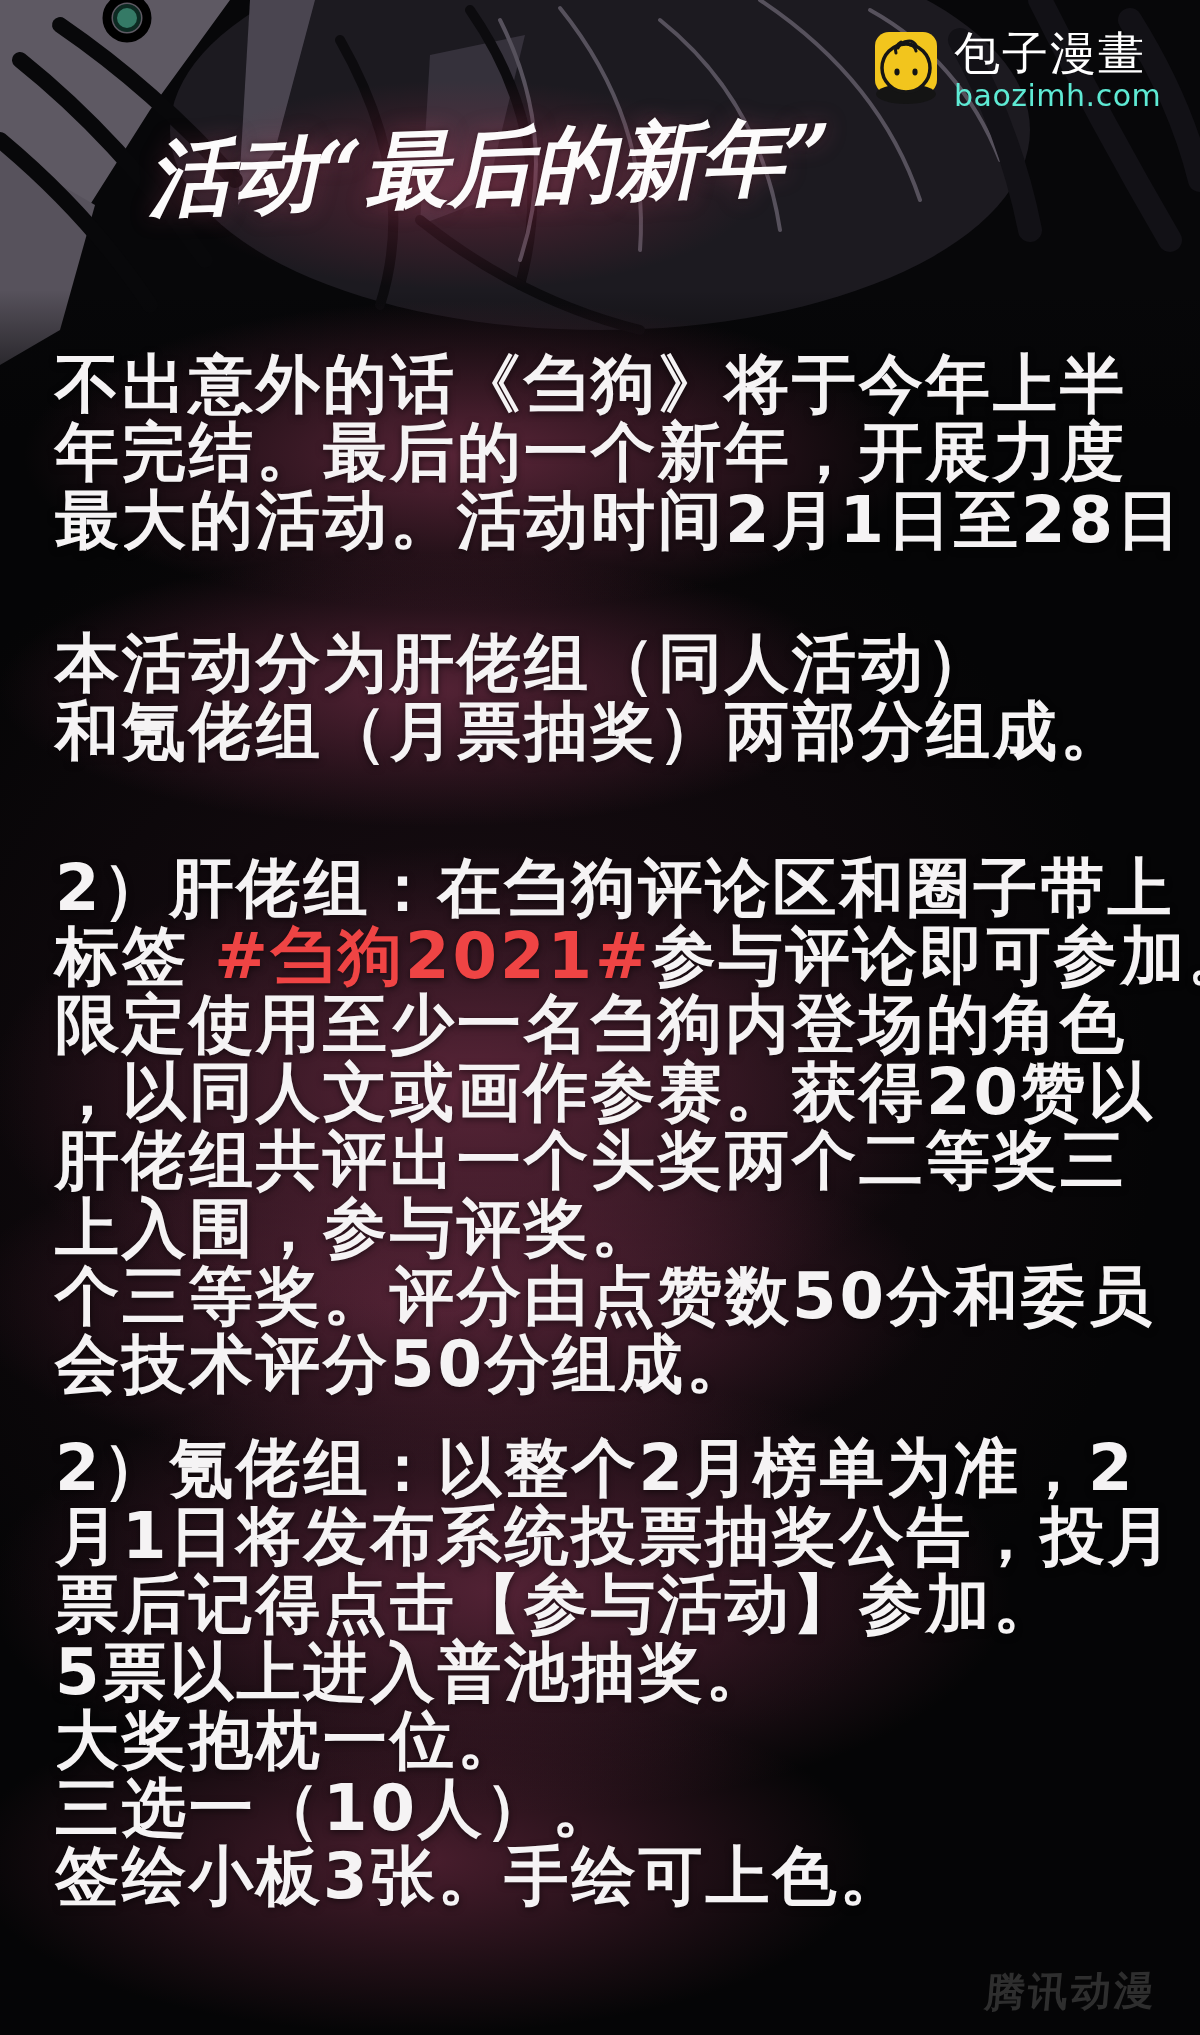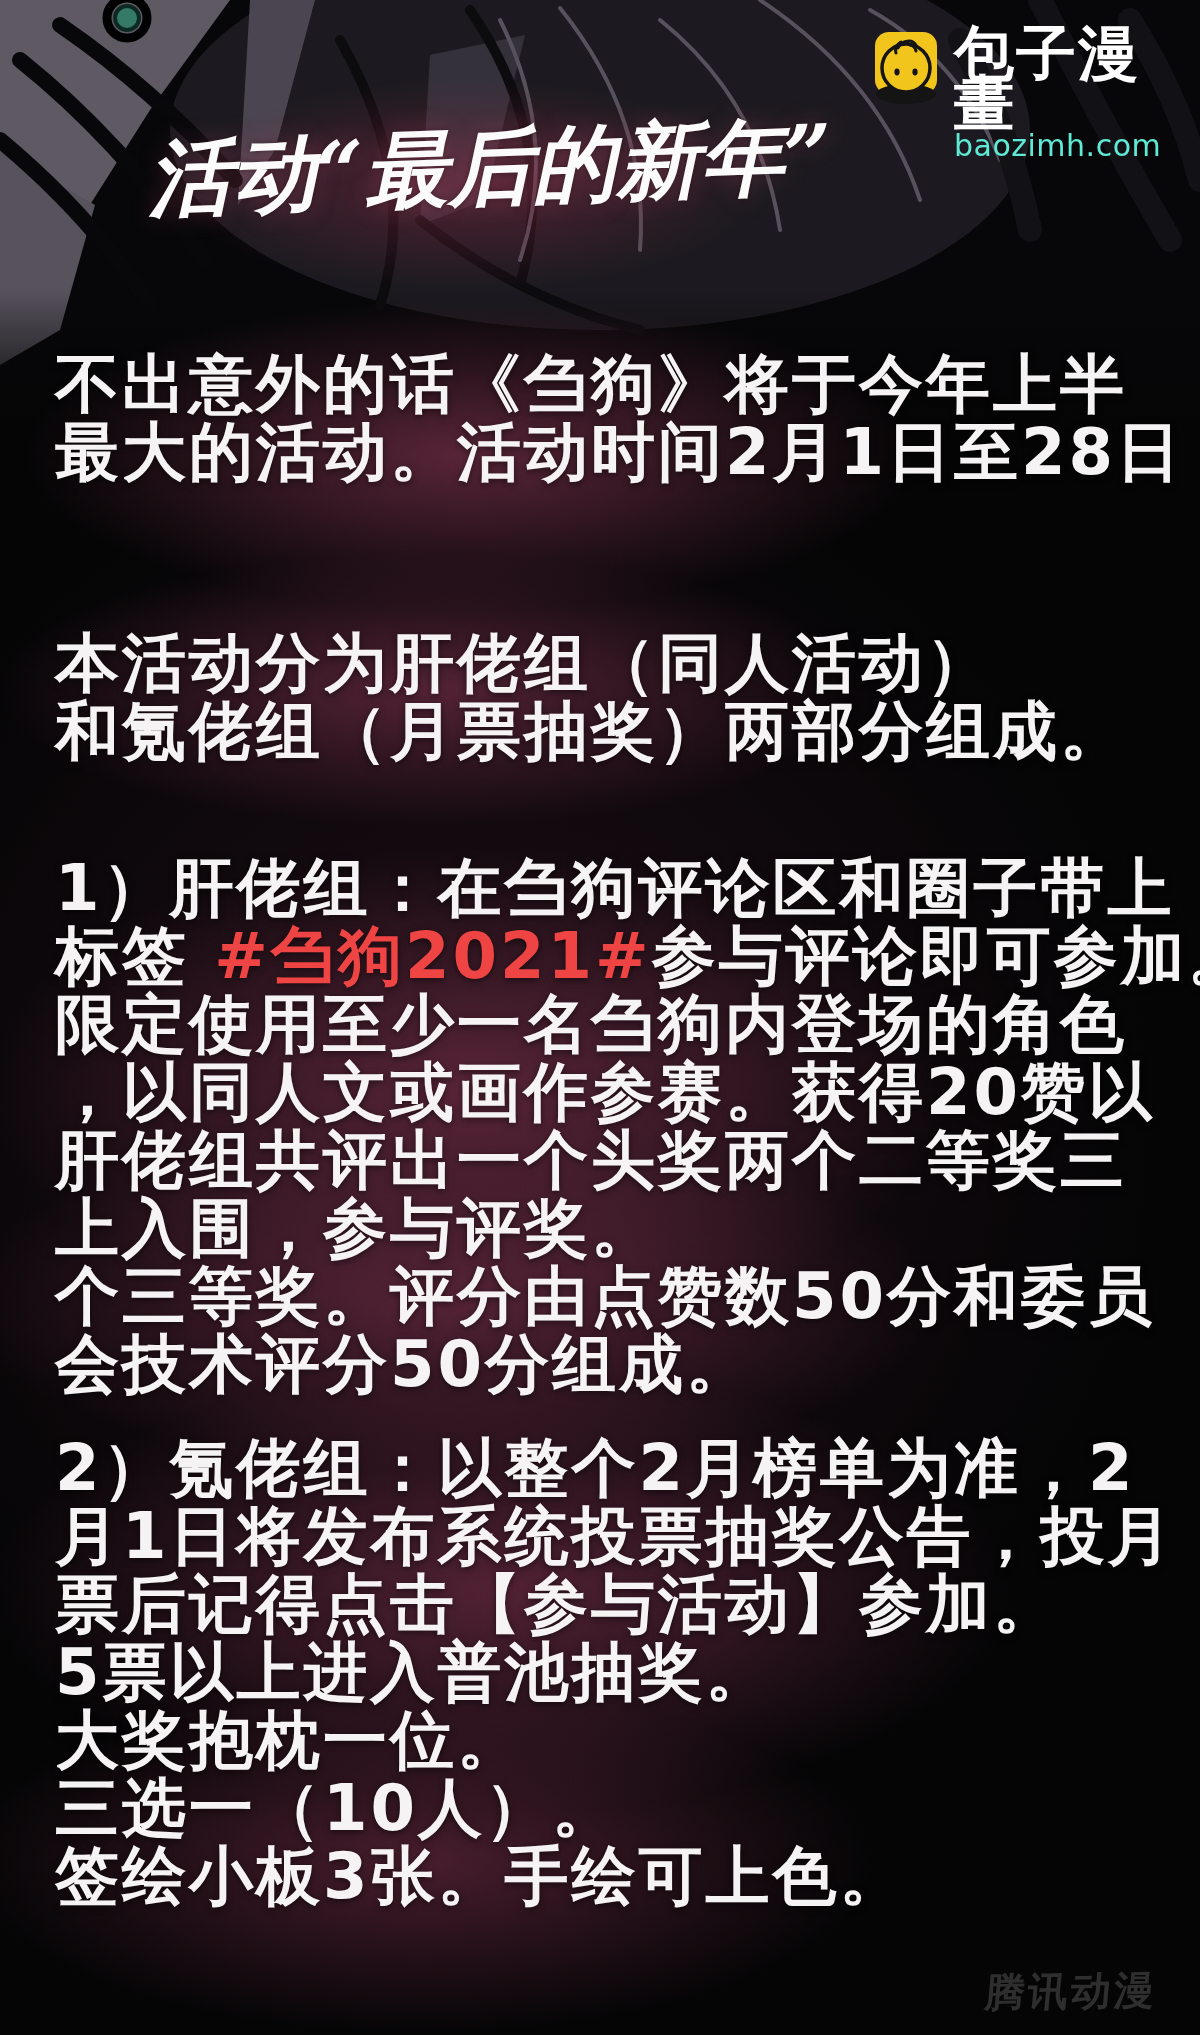--- a/index.html
+++ b/index.html
@@ -21,21 +21,21 @@
       radial-gradient(660px 235px at 450px 1300px, rgba(90,37,57,0.92), rgba(90,37,57,0) 74%),
       radial-gradient(690px 300px at 500px 1590px, rgba(88,36,56,0.92), rgba(88,36,56,0) 74%),
       radial-gradient(610px 235px at 420px 1860px, rgba(82,33,51,0.88), rgba(82,33,51,0) 74%),
       radial-gradient(900px 900px at 40% 55%, rgba(56,24,38,0.45), rgba(56,24,38,0) 75%);
   }
   .content{position:absolute;inset:0;z-index:2;}
   
   .logo{position:absolute;left:874px;top:28px;display:flex;align-items:flex-start;}
   .logo-icon{display:block;flex:0 0 auto;}
   .logo-text{margin-left:16px;}
-  .brand{color:#ffffff;font-size:60px;font-weight:bold;line-height:50px;letter-spacing:2px;}
+  .brand{color:#ffffff;font-size:46px;font-weight:normal;line-height:50px;letter-spacing:2px;}
   .domain{color:#5eead4;font-size:30px;line-height:32px;margin-top:2px;letter-spacing:0.5px;}
   
   .title{
     position:absolute;left:60px;top:112px;width:860px;margin:0;
     text-align:center;color:#fcfbfb;
     font-family:"DejaVu Serif","Liberation Serif",serif;
     font-style:italic;font-weight:bold;font-size:84px;line-height:110px;
     transform:rotate(-2deg);
     text-shadow:0 0 22px rgba(200,90,120,0.35), 0 0 6px rgba(0,0,0,0.5);
   }
@@ -126,30 +126,31 @@
       <div class="logo-text">
         <div class="brand">包子漫畫</div>
         <div class="domain">baozimh.com</div>
       </div>
     </header>
 
     <h1 class="title">活动“最后的新年”</h1>
 
     <section class="para p1">
       <div class="line">不出意外的话《刍狗》将于今年上半</div>
+      <div class="line">年完结。最后的一个新年，开展力度</div>
       <div class="line">最大的活动。活动时间2月1日至28日</div>
     </section>
 
     <section class="para p2">
       <div class="line">本活动分为肝佬组（同人活动）</div>
       <div class="line">和氪佬组（月票抽奖）两部分组成。</div>
     </section>
 
     <section class="para p3">
-      <div class="line">1）肝佬组：在刍狗评论区和圈子带上</div>
+      <div class="line">2）肝佬组：在刍狗评论区和圈子带上</div>
       <div class="line"><span>标签 </span><span class="tag">#刍狗2021#</span><span>参与评论即可参加。</span></div>
       <div class="line">限定使用至少一名刍狗内登场的角色</div>
       <div class="line">，以同人文或画作参赛。获得20赞以</div>
       <div class="line">肝佬组共评出一个头奖两个二等奖三</div>
       <div class="line">上入围，参与评奖。</div>
       <div class="line">个三等奖。评分由点赞数50分和委员</div>
       <div class="line">会技术评分50分组成。</div>
     </section>
 
     <section class="para p4">

